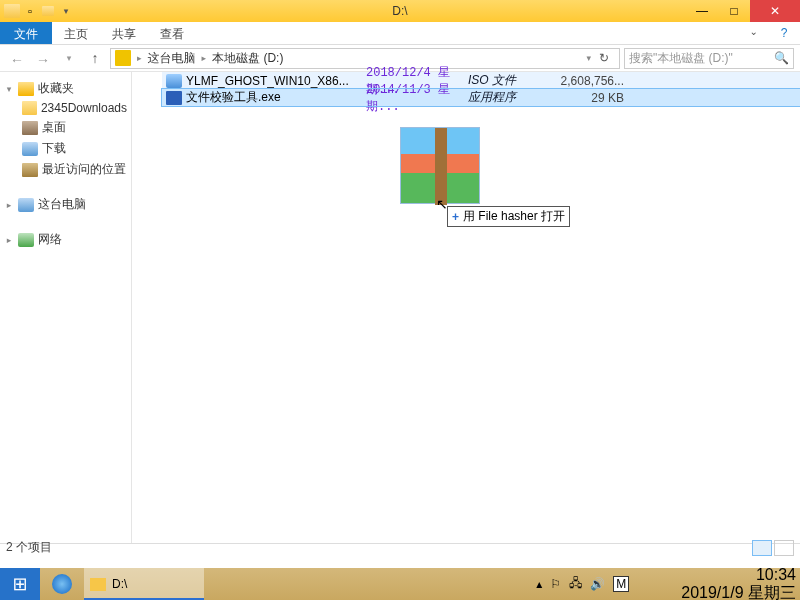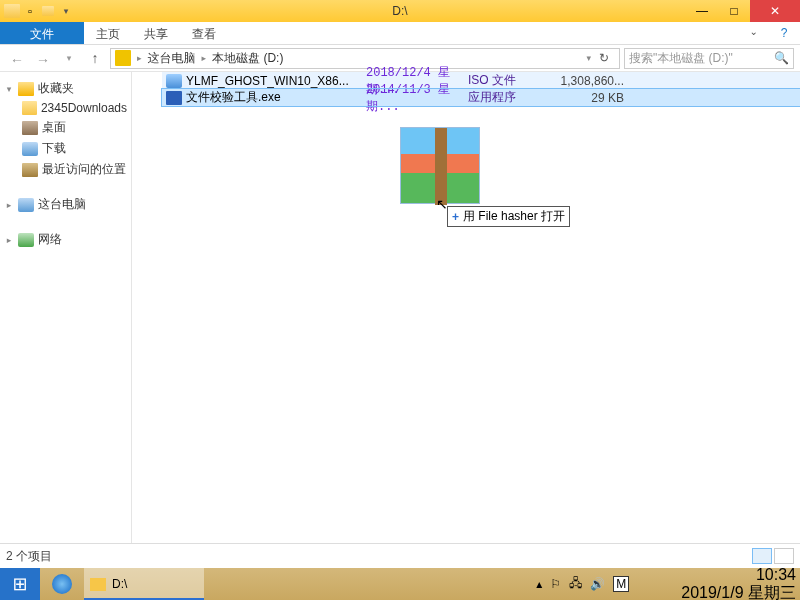--- a/index.html
+++ b/index.html
@@ -10,21 +10,21 @@
 .titlebar .qat { display: flex; gap: 2px; padding: 0 4px; }
 .qat-icon { width: 16px; height: 16px; display: flex; align-items: center; justify-content: center; font-size: 11px; }
 .titlebar .title { position: absolute; left: 50%; transform: translateX(-50%); font-size: 12px; color: #333; }
 .titlebar .winctrl { position: absolute; right: 0; display: flex; }
 .winbtn { width: 32px; height: 22px; display: flex; align-items: center; justify-content: center; font-size: 12px; }
 .winbtn.close { background: #e04343; color: #fff; width: 50px; }
 .winbtn.help { width: 32px; }
 
 
 .ribbon { height: 23px; background: #fff; border-bottom: 1px solid #ddd; display: flex; align-items: stretch; }
-.ribbon .file { background: #1979ca; color: #fff; font-size: 12px; padding: 4px 30px; }
+.ribbon .file { background: #1979ca; color: #fff; font-size: 12px; padding: 4px 14px; }
 .ribbon .tab { font-size: 12px; padding: 4px 12px; color: #444; }
 .ribbon .chev { margin-left: auto; padding: 4px 10px; font-size: 10px; color: #555; }
 
 
 .navbar { height: 27px; background: #fff; border-bottom: 1px solid #e5e5e5; display: flex; align-items: center; gap: 4px; padding: 0 6px; }
 .navarrow { width: 22px; height: 22px; border-radius: 2px; display:flex; align-items:center; justify-content:center; color:#999; font-size:14px; }
 .navarrow.up { color:#555; }
 .breadcrumb { flex: 1; height: 21px; border: 1px solid #ccc; display: flex; align-items: center; padding: 0 4px; font-size: 12px; gap: 2px; color: #333; }
 .bc-sep { color: #888; font-size: 9px; padding: 0 4px; }
 .bc-icon { width: 16px; height: 16px; background: #f0c300; display:inline-block; border-radius:1px; }
@@ -52,31 +52,31 @@
 .col { border-right: 1px solid #eee; padding: 0 6px; }
 .c-name { width: 202px; } .c-date { width: 102px; } .c-type { width: 88px; } .c-size { width: 68px; text-align: right; }
 
 .row { display: flex; font-size: 12px; height: 17px; align-items: center; margin-left: 30px; }
 .row.sel { background: #cde8ff; outline: 1px solid #7abdf5; }
 .row.hl { background: #e8f3ff; }
 .row .icon { width: 16px; height: 14px; margin: 0 4px; }
 .iso-icon { background: linear-gradient(#9ecfff,#4a90d9); border-radius:2px; }
 .exe-icon { background: #2b5fb8; border-radius:1px; position:relative; }
 .row .name { width: 180px; white-space: nowrap; overflow: hidden; }
-.row .date { width: 102px; color:#6d28d9;font-family:Liberation Mono, monospace; } .row .type { width: 88px; color:#4c1d95; } .row .size { width: 68px; text-align:right; color:#444; }
+.row .date { width: 102px; color:#6d28d9;font-family:Liberation Mono, monospace; } .row .type { width: 88px; color:#0f172a;font-style:italic; } .row .size { width: 68px; text-align:right; color:#444; }
 
 
 .drag-thumb { position: absolute; left: 268px; top: 55px; width: 80px; height: 77px; border: 1px solid #9bbde0; background: linear-gradient(#6ec5f5 0%, #6ec5f5 35%, #f07850 35%, #f07850 60%, #57b85b 60%); }
 .drag-thumb .zipper { position:absolute; left:34px; top:0; width:12px; height:77px; background:#a07038; }
 .cursor { position: absolute; left: 304px; top: 124px; font-size: 14px; color: #000; }
 .drag-tip { position: absolute; left: 315px; top: 134px; background: #fff; border: 1px solid #555; font-size: 12px; padding: 1px 4px; display:flex; gap:4px; align-items:center; }
 .drag-tip .plus { color: #2b6fd1; font-weight: bold; }
 
 
-.status { height: 20px; border-top: 1px solid #ddd; display: flex; align-items: center; font-size: 12px; color: #444; padding: 12px 6px; position:absolute; bottom:32px; left:0; right:0; background:#fff; }
+.status { height: 20px; border-top: 1px solid #ddd; display: flex; align-items: flex-end; font-size: 12px; color: #444; padding: 12px 6px; position:absolute; bottom:32px; left:0; right:0; background:#fff; }
 .status .views { margin-left: auto; display:flex; gap:2px; }
 .viewbtn { width: 20px; height: 16px; border: 1px solid #ccc; }
 .viewbtn.active { background:#e3f0fb; border-color:#7abdf5; }
 
 
 .taskbar { position: absolute; bottom: 0; left: 0; right: 0; height: 32px; background: linear-gradient(#d4b87a,#c9a860); display: flex; align-items: center; }
 .start { width: 40px; height: 32px; background: #2672c9; display:flex; align-items:center; justify-content:center; color:#fff; font-size:18px; }
 .tb-btn { width: 44px; height: 32px; display:flex; align-items:center; justify-content:center; }
 .tb-btn.active { background: rgba(255,255,255,0.4); box-shadow: inset 0 -2px #2b6fd1; width: 120px; justify-content:flex-start; padding-left:6px; gap:6px; font-size:12px; }
 .ie-icon { width:20px; height:20px; border-radius:50%; background: radial-gradient(circle,#79c0f2,#1166c4); }
@@ -176,21 +176,21 @@
       </div>
     </div>
   </div>
 
   <div class="content">
     <div class="row hl">
       <span class="icon iso-icon"></span>
       <span class="name">YLMF_GHOST_WIN10_X86...</span>
       <span class="date">2018/12/4 星期...</span>
       <span class="type">ISO 文件</span>
-      <span class="size">1,308,860...</span>
+      <span class="size">2,608,756...</span>
     </div>
     <div class="row sel">
       <span class="icon exe-icon"></span>
       <span class="name">文件校验工具.exe</span>
       <span class="date">2014/11/3 星期...</span>
       <span class="type">应用程序</span>
       <span class="size">29 KB</span>
     </div>
 
     <div class="drag-thumb">

